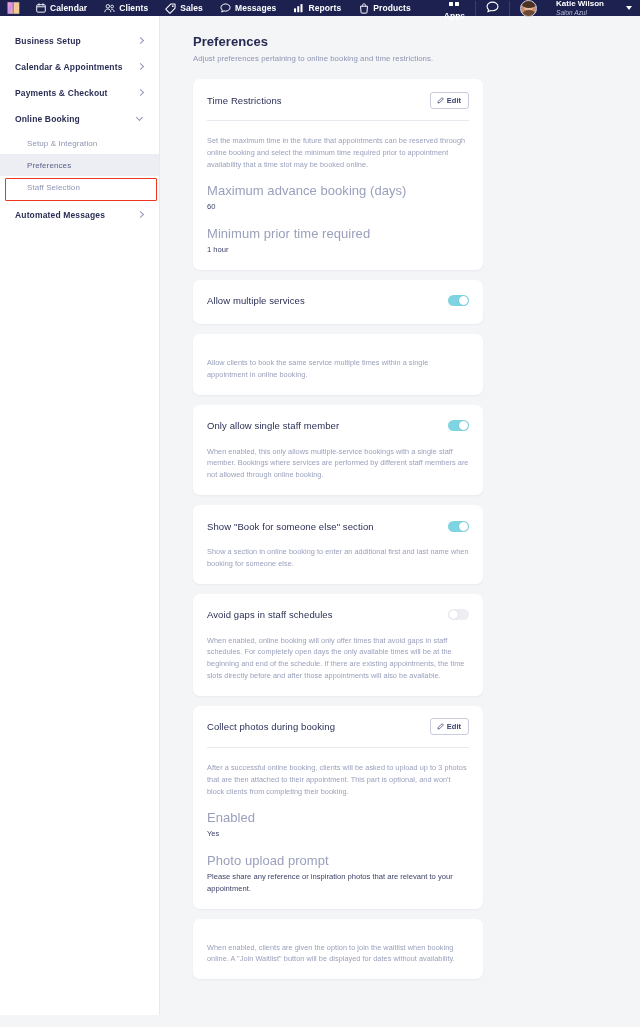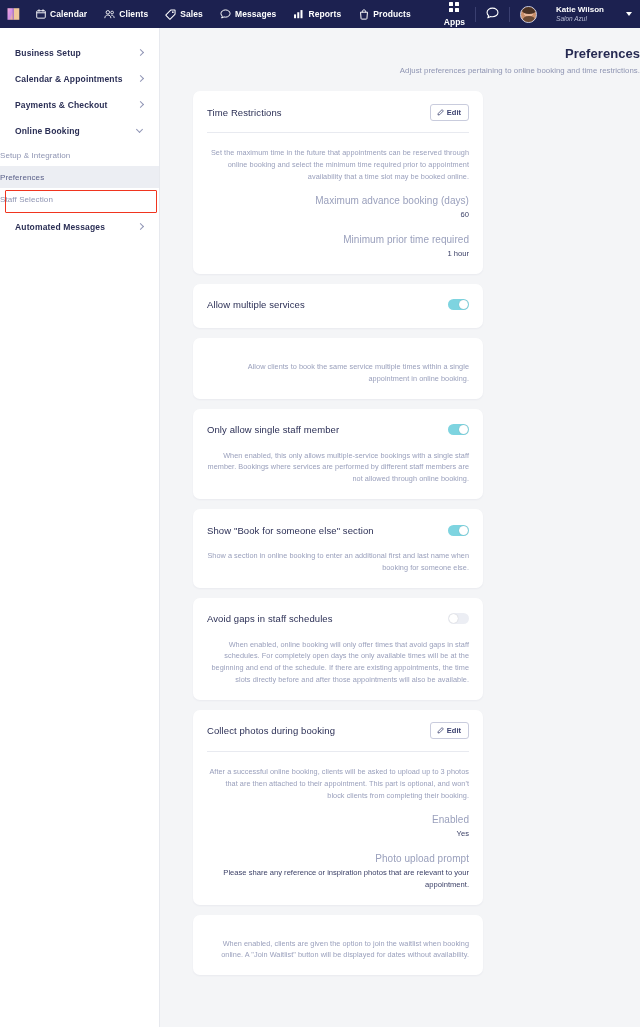--- a/index.html
+++ b/index.html
@@ -8,21 +8,21 @@
     width: 640px;
     height: 1027px;
     overflow: hidden;
     background: #f4f5f7;
     font-family: "Liberation Sans", sans-serif;
     -webkit-font-smoothing: antialiased;
   }
 
   
   .topnav {
-    height: 28px;
+    height: 16px;
     background: #1c2150;
     display: flex;
     align-items: center;
     padding: 0 8px 0 6px;
     position: relative;
   }
   .logo {
     width: 15px; height: 14px;
     margin-right: 14px;
     display: flex; align-items: center; justify-content: center;
@@ -79,21 +79,21 @@
   .user-name { color: #fff; font-size: 8px; font-weight: bold; display: block; }
   .user-sub { color: #b9bdd6; font-size: 6.5px; font-style: italic; display: block; }
   .caret-down {
     width: 0; height: 0; margin-left: 3px;
     border-left: 3.5px solid transparent;
     border-right: 3.5px solid transparent;
     border-top: 4px solid #ffffff;
   }
 
   
-  .shell { display: flex; height: 999px; text-align: right; }
+  .shell { display: flex; height: 999px; }
 
   
   .sidebar {
     width: 160px; flex: 0 0 160px;
     background: #ffffff;
     border-right: 1px solid #e7e9ee;
     padding-top: 12px;
     position: relative;
   }
   .side-row {
@@ -117,20 +117,21 @@
     content: ""; position: absolute; top: 1px; left: 1px;
     width: 4px; height: 4px;
     border-right: 1.2px solid #9096b5;
     border-bottom: 1.2px solid #9096b5;
     transform: rotate(-45deg);
   }
   .side-row .chev.down::before { transform: rotate(45deg); top: 0px; left: 0px; }
   .side-sub {
     display: flex; align-items: center;
     height: 22px;
+    padding-left: 27px;
     cursor: pointer;
   }
   .side-sub .lbl { font-size: 8px; color: #8e94b2; letter-spacing: .1px; }
   .side-sub.active { background: #eceef3; }
   .side-sub.active .lbl { color: #5a6089; }
   .annot-box {
     position: absolute;
     left: 5px; top: 162px;
     width: 152px; height: 23px;
     border: 1.6px solid #f0351f;
@@ -179,21 +180,21 @@
   }
   .edit-btn .lbl { font-size: 7.5px; color: #3c4270; font-weight: bold; }
   .edit-btn svg { display: block; }
   .divider { height: 1px; background: #e8eaf0; margin: 11px 0 0 0; }
 
   .card-desc {
     font-size: 7.3px; line-height: 1.62; color: #9aa0bc;
     margin-top: 14px; letter-spacing: .05px;
   }
   .field { margin-top: 13px; }
-  .field-label { font-size: 10px; color: #9aa0bc; letter-spacing: .05px; margin-left: 38px; }
+  .field-label { font-size: 13px; color: #9aa0bc; letter-spacing: .05px; }
   .field-value { font-size: 7.6px; color: #3a3f66; margin-top: 3px; line-height: 1.55; }
 
   .toggle-card .card-head { align-items: center; }
   .toggle {
     margin-left: auto;
     width: 21px; height: 11px;
     border-radius: 6px;
     background: #eceef4;
     position: relative;
     flex: 0 0 auto;

